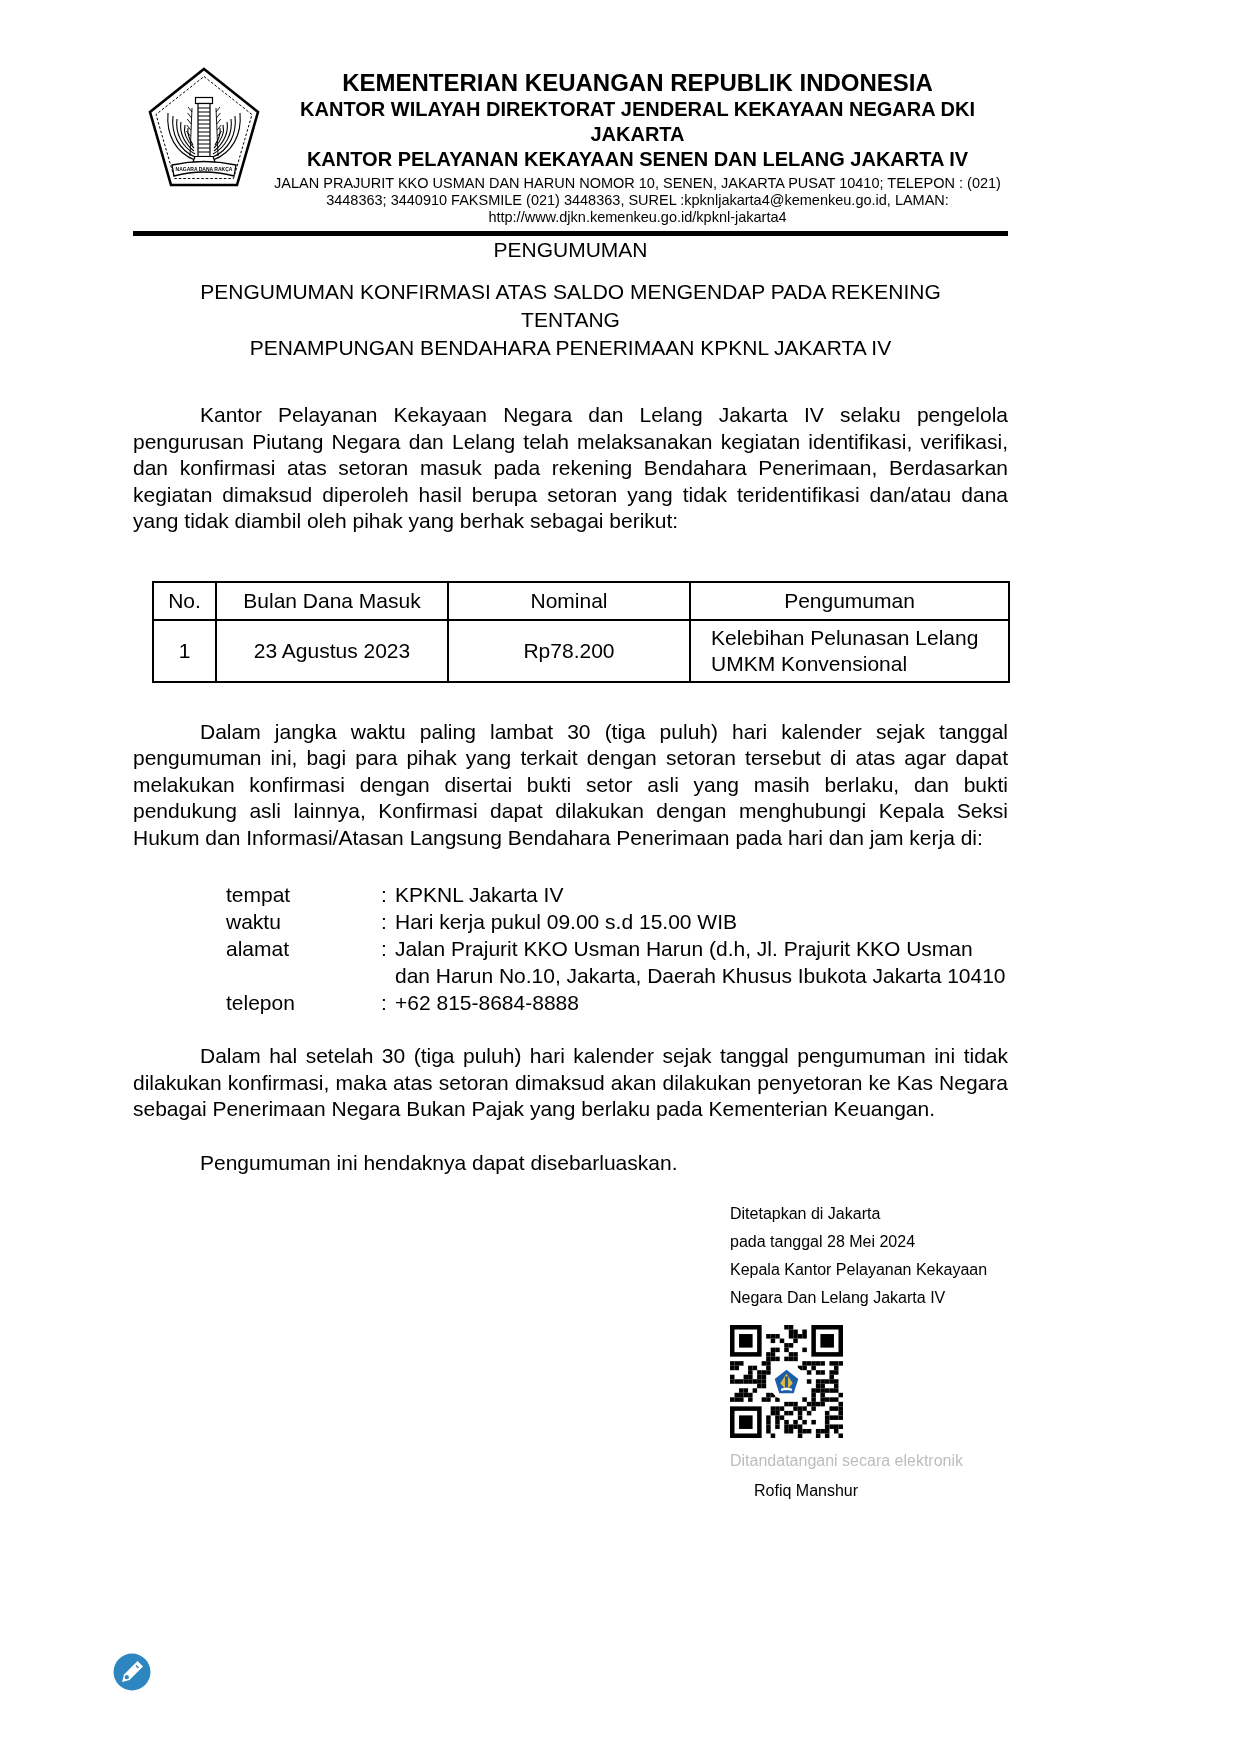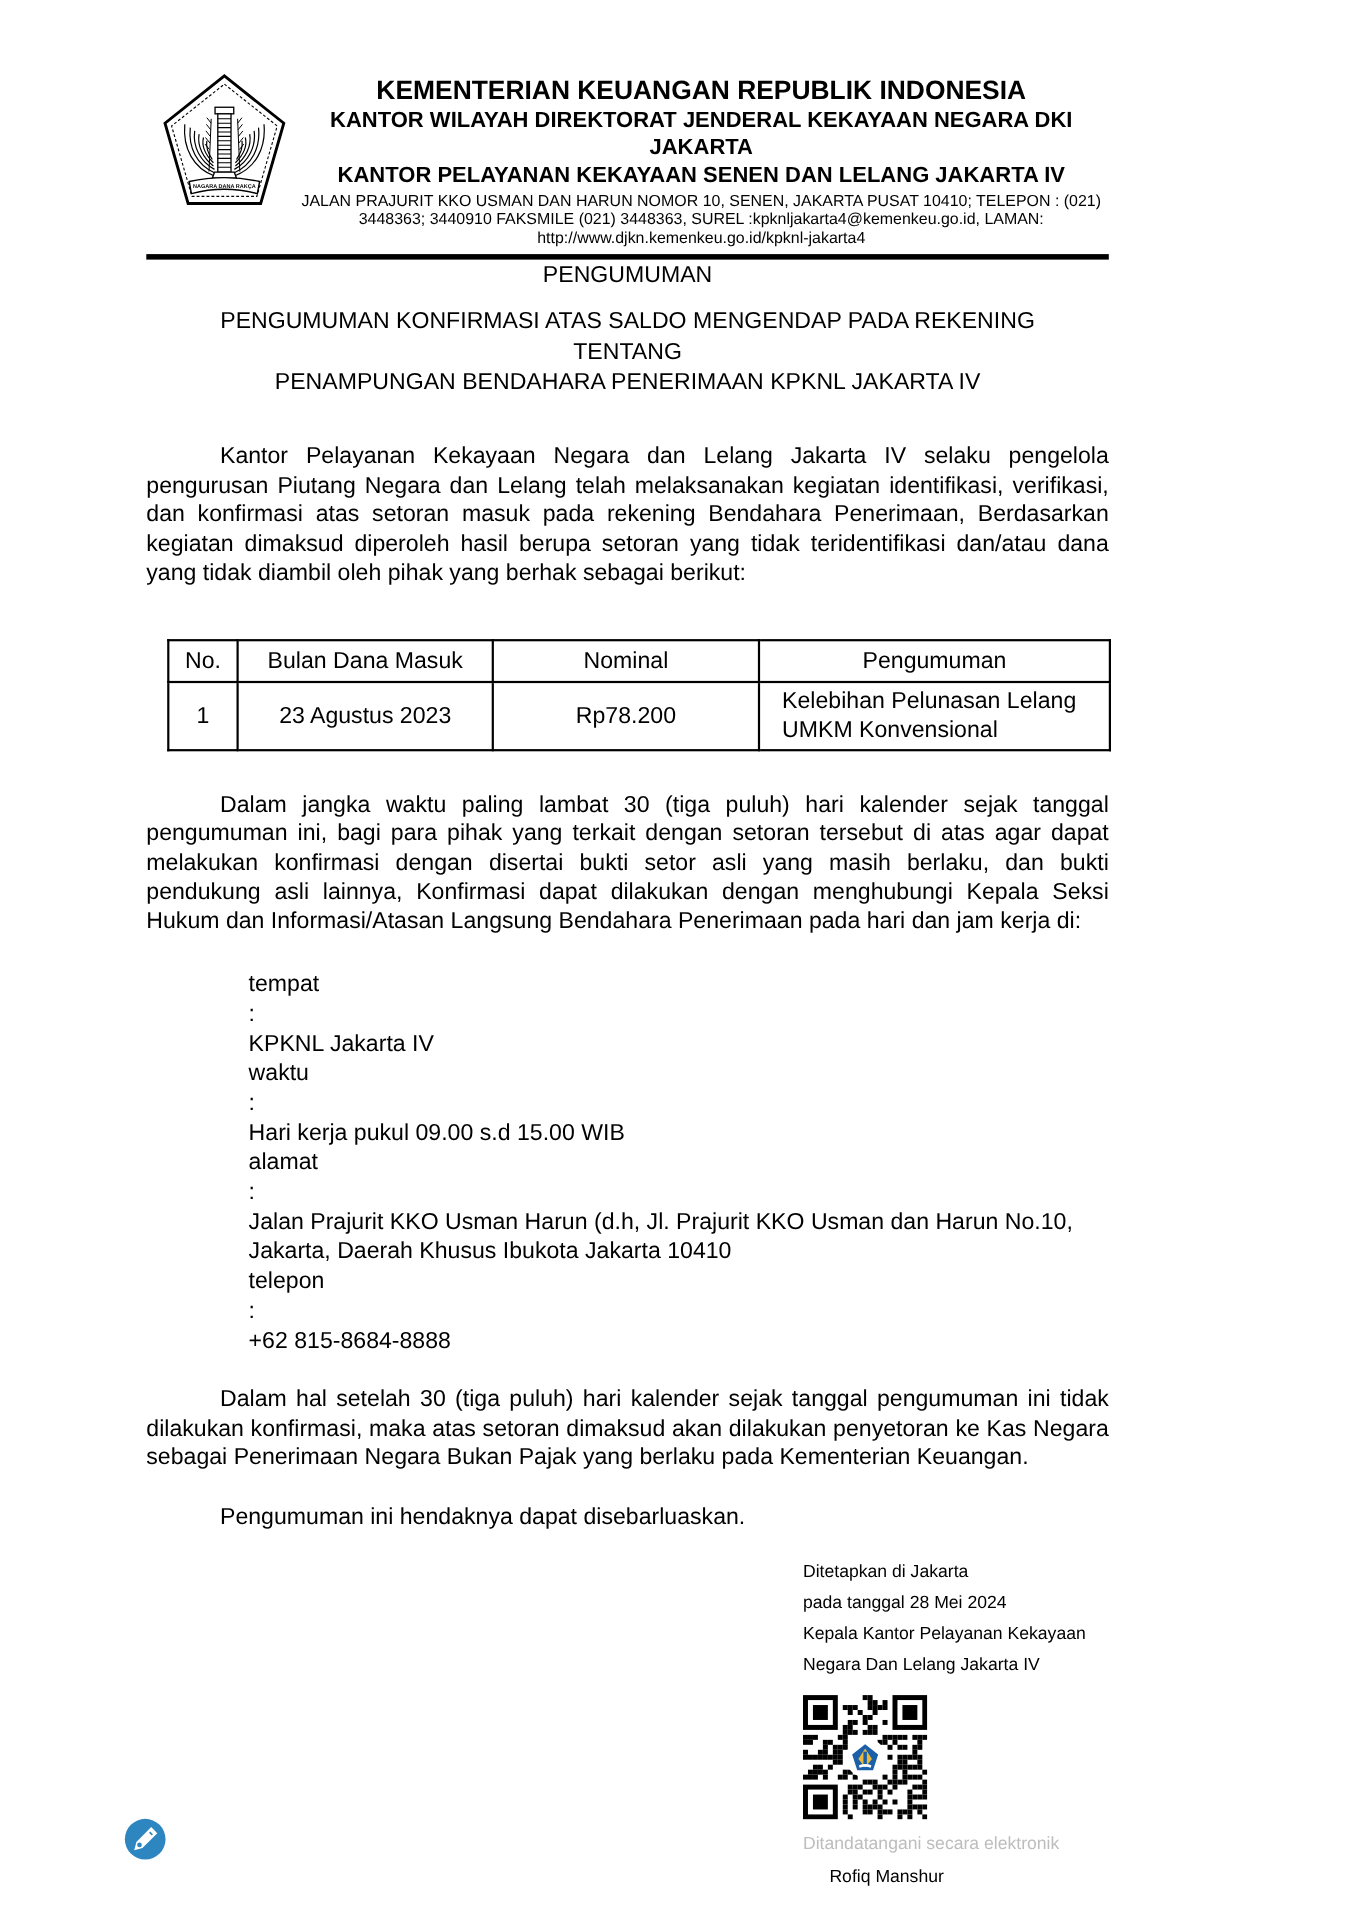--- a/index.html
+++ b/index.html
@@ -34,21 +34,21 @@
 
   
   table.data { border-collapse: collapse; table-layout: fixed; width: 856px; margin: 46px 0 0 19px; font-size: 21px; }
   table.data th, table.data td { border: 2px solid #000; font-weight: normal; }
   table.data th { padding: 6px 2px; text-align: center; }
   table.data td { padding: 4px 2px; text-align: center; line-height: 26px; }
   table.data td.cell-left { text-align: left; padding-left: 20px; padding-right: 8px; }
 
   
   .contact { margin-top: 30px; font-size: 21px; line-height: 27px; }
-  .contact-row { display: flex; margin-left: 93px; flex-direction: column; }
+  .contact-row { display: flex; margin-left: 93px; }
   .contact-label { width: 155px; flex: none; }
   .contact-colon { flex: none; width: 14px; }
   .contact-value { flex: 1 1 auto; }
 
   
   .signature { margin-top: 24px; margin-left: 597px; width: 400px; font-size: 16px; line-height: 28px; }
   .qr-wrap { position: relative; width: 113px; height: 113px; margin-top: 13px; }
   .qr-wrap svg.qr { display: block; width: 113px; height: 113px; }
   .qr-logo { position: absolute; left: 50%; top: 50%; transform: translate(-50%, -50%);
              width: 36px; height: 36px; border-radius: 50%; background: #fff;

